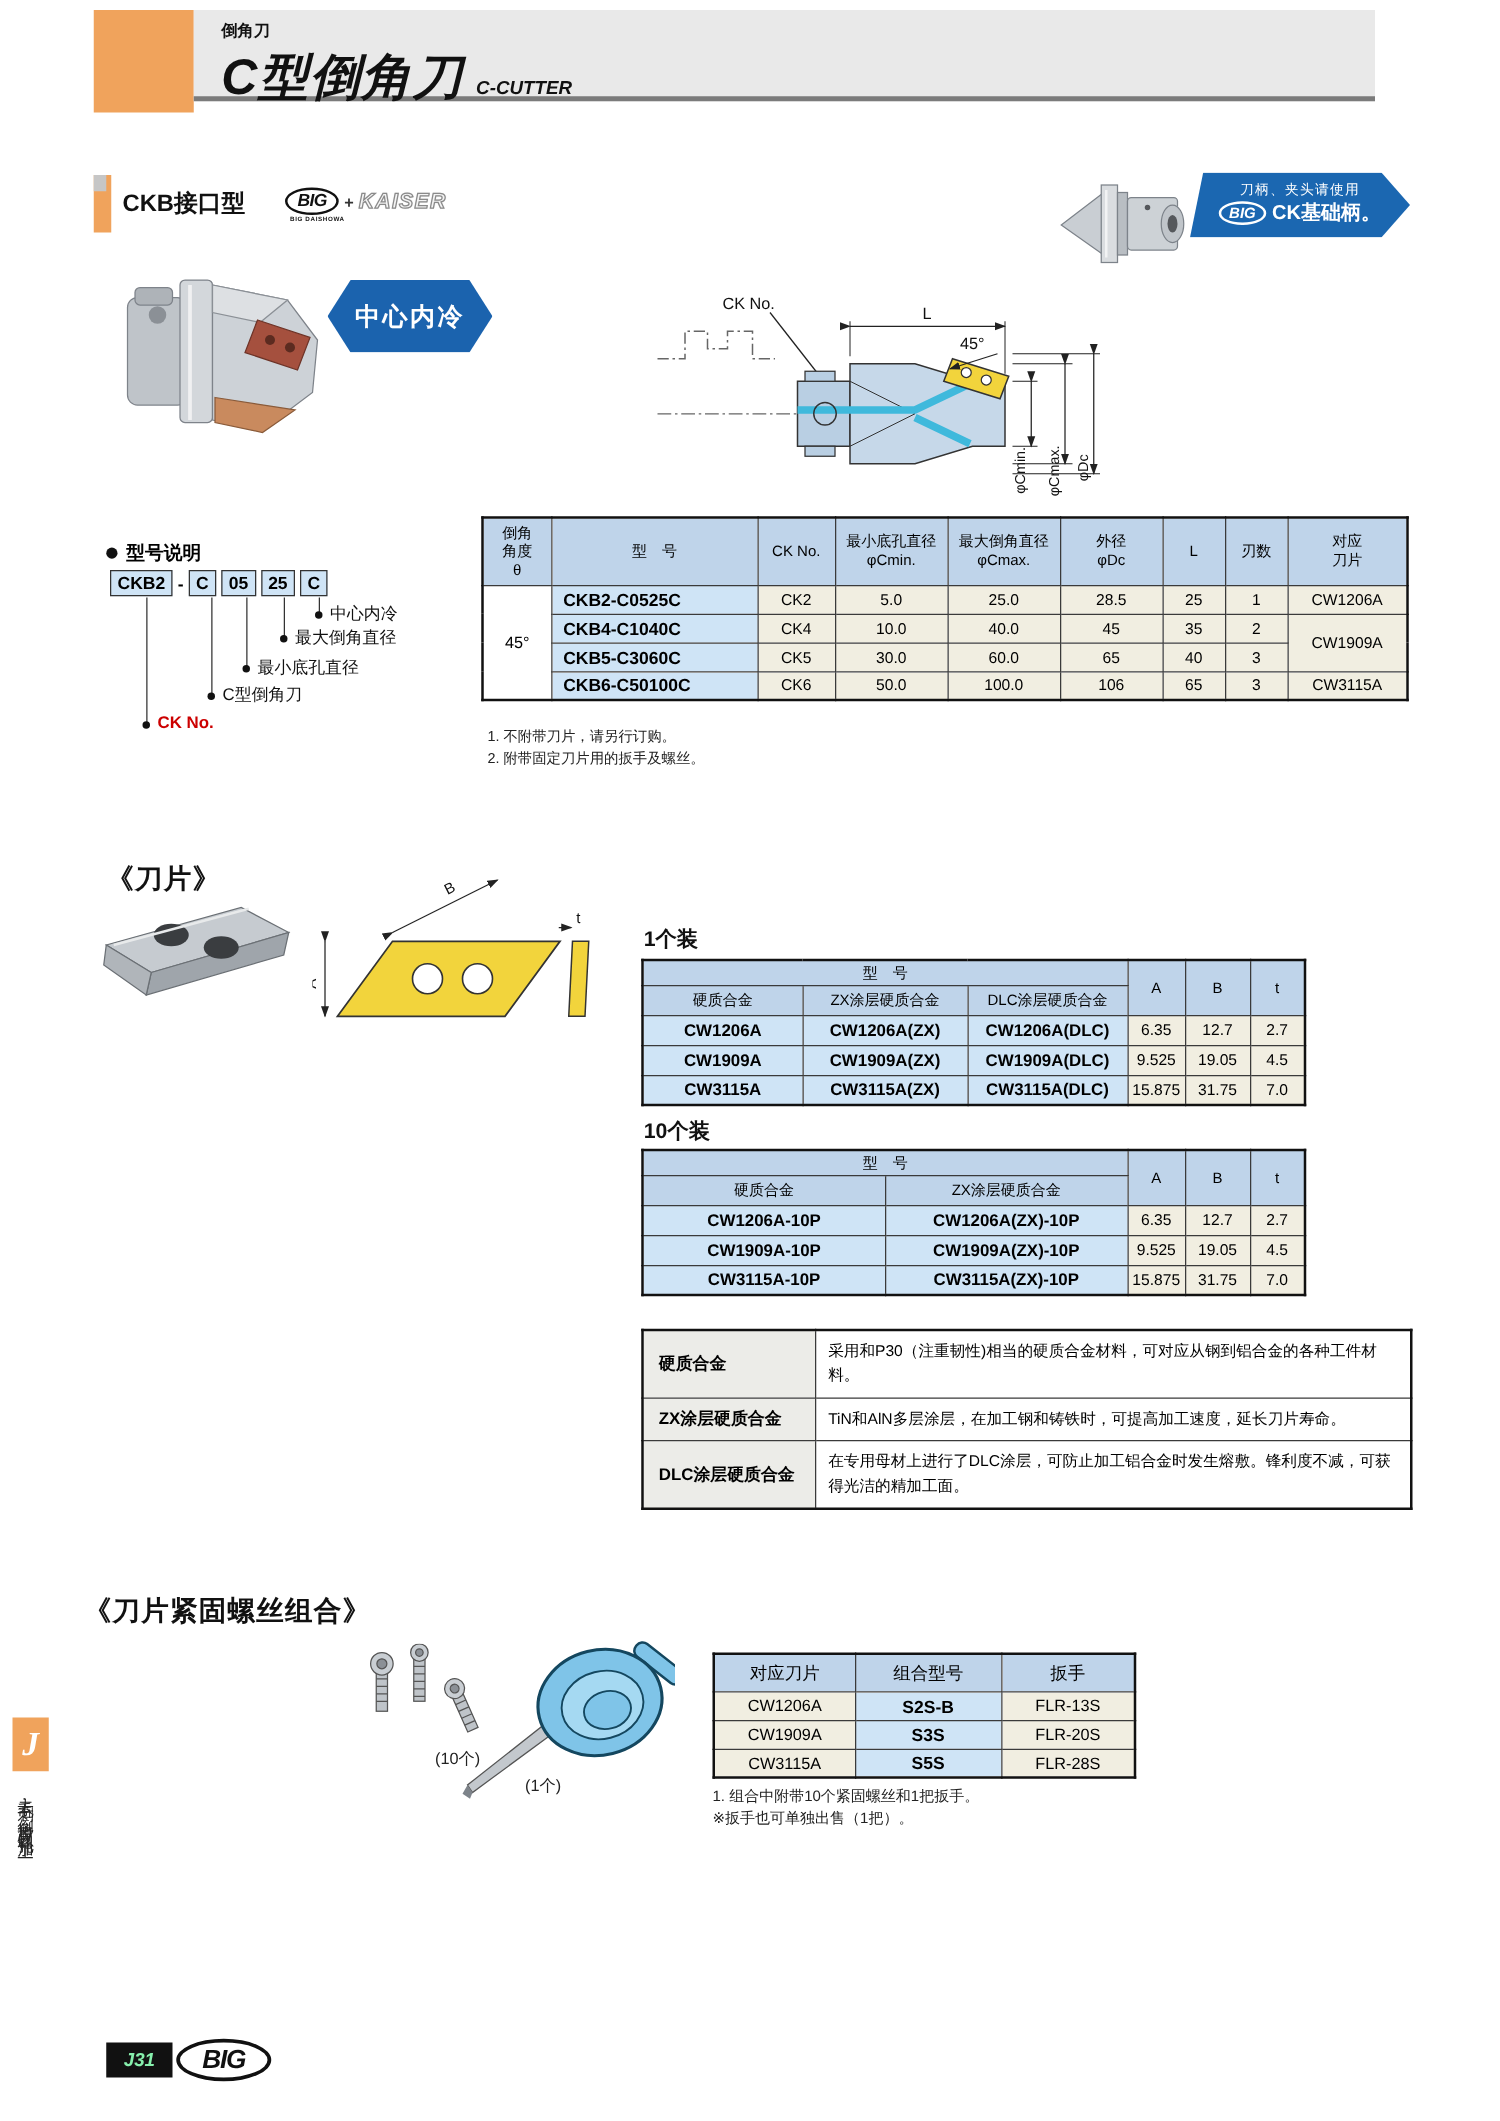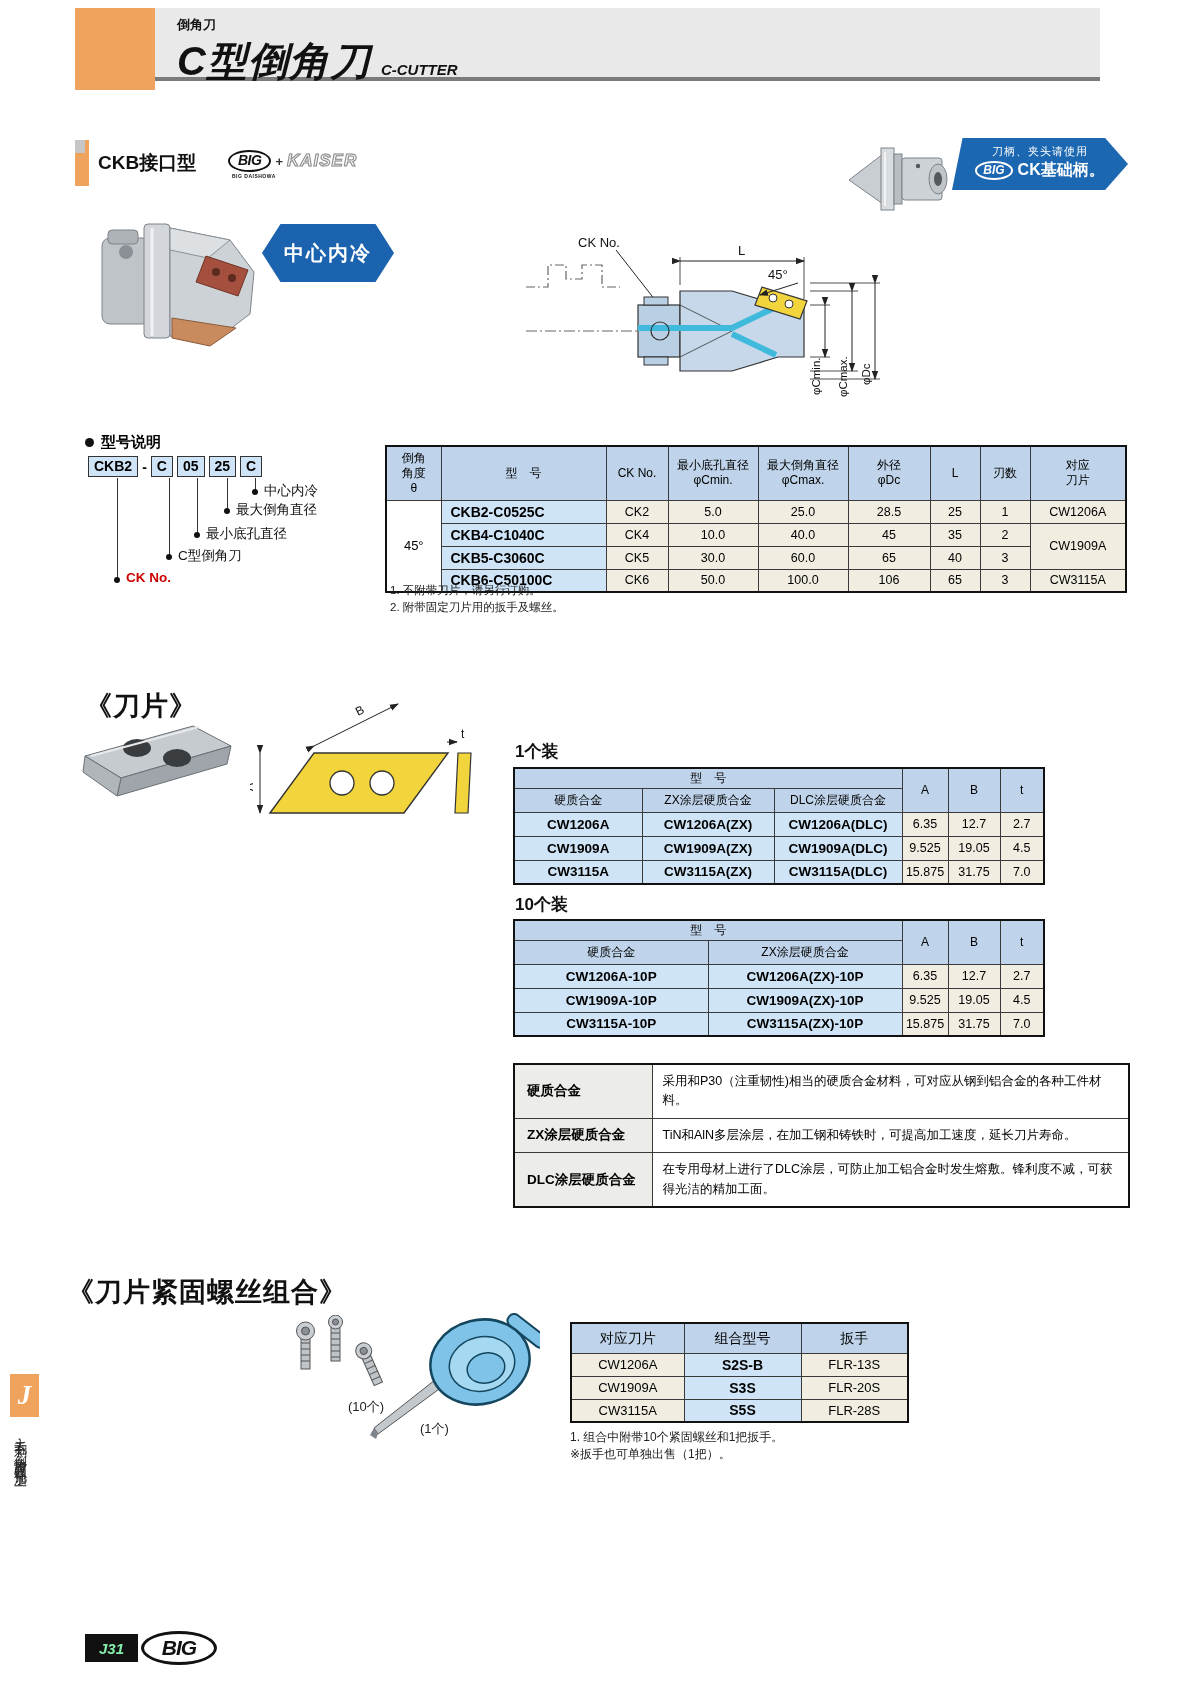--- a/index.html
+++ b/index.html
@@ -49,28 +49,28 @@
   .llabel.red { color:#CC0000; font-weight:bold; }
 
   
   table.tbl { border-collapse:collapse; table-layout:fixed; border:2px solid #111; }
   .tbl th, .tbl td { border:1px solid #3a3a3a; text-align:center; vertical-align:middle; overflow:hidden; }
   .tbl th { background:#BFD4EA; font-weight:normal; font-size:12px; line-height:1.25; white-space:pre-line; }
   .cell-model { background:#CFE4F6; font-weight:bold; font-size:14px; }
   .cell-val { background:#F1EEE1; font-size:12.5px; }
   .cell-white { background:#fff; font-size:13px; }
 
-  .spec-table { left:385px; top:445px; width:740px; }
+  .spec-table { left:385px; top:413px; width:740px; }
   .spec-table tr.hdr { height:54px; }
   .spec-table tr.body { height:23px; }
   .spec-table .cell-model { text-align:left; padding-left:9px; }
 
   .notes { font-size:11.5px; color:#222; line-height:17px; }
 
-  .sec-title { font-size:27px; font-weight:bold; color:#111; letter-spacing:1px; }
+  .sec-title { font-size:22px; font-weight:bold; color:#111; letter-spacing:1px; }
 
   .pack-label { font-size:17px; font-weight:bold; color:#111; }
   .pack-table { width:530px; }
   .pack-table tr.h1 { height:20px; }
   .pack-table tr.h2 { height:24px; }
   .pack-table tr.body { height:24px; }
   .pack-table .cell-model { font-size:13.5px; }
 
   .mat-table { left:513px; top:1063px; width:617px; }
   .mat-table td { text-align:left; }

